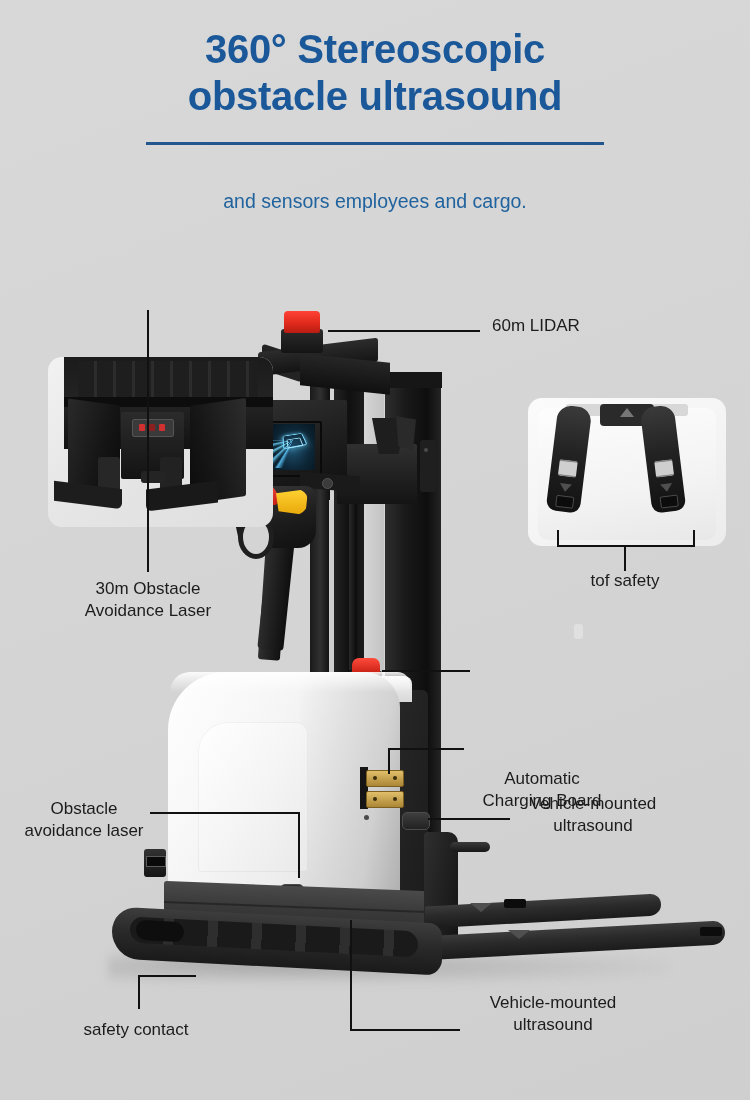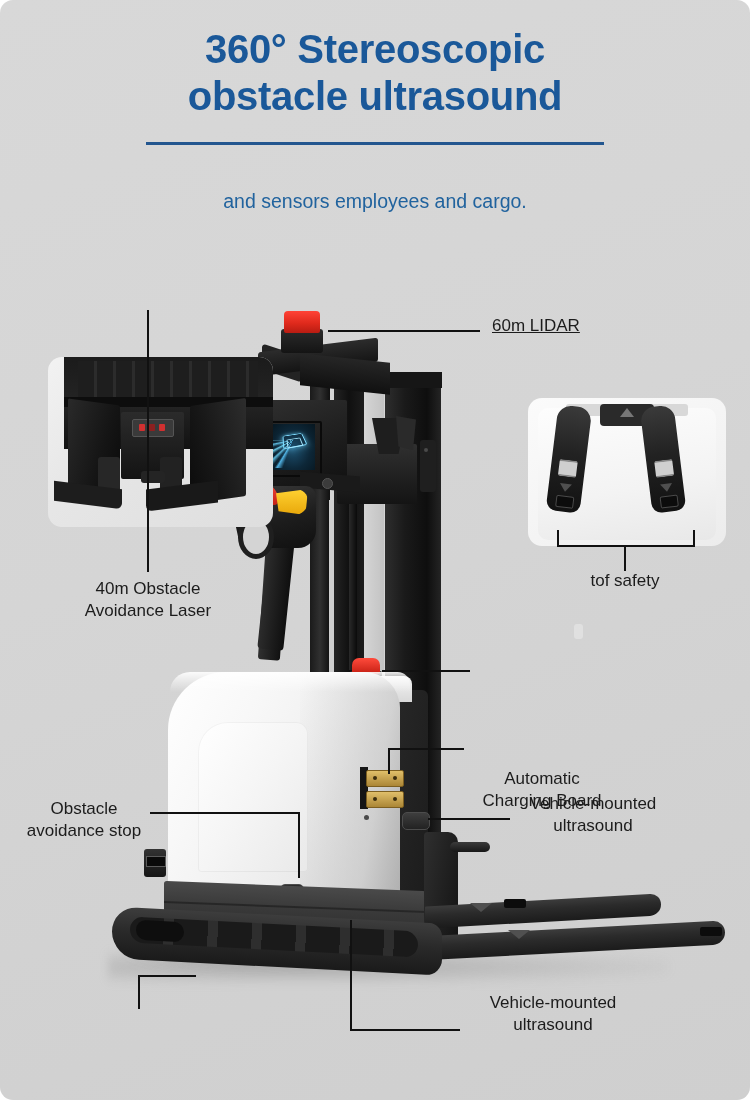--- a/index.html
+++ b/index.html
@@ -9,21 +9,20 @@
   }
   body {
     font-family: "Liberation Sans", sans-serif;
   }
   #page {
     position: relative;
     width: 750px;
     height: 1100px;
     overflow: hidden;
     background: linear-gradient(160deg, #d8d8d8 0%, #d5d5d5 45%, #d2d2d2 70%, #cfcfcf 100%);
-    border-radius: 13px;
   }
 
   
   .header {
     position: absolute;
     left: 0;
     top: 26px;
     width: 750px;
     text-align: center;
   }
@@ -661,34 +660,35 @@
   <div class="ln h" style="left:150px; top:812px; width:150px;"></div>
   <div class="ln v" style="left:298px; top:812px; height:66px;"></div>
 
   <div class="ln h" style="left:138px; top:975px; width:58px;"></div>
   <div class="ln v" style="left:138px; top:975px; height:34px;"></div>
 
   <div class="ln v" style="left:350px; top:920px; height:110px;"></div>
   <div class="ln h" style="left:350px; top:1029px; width:110px;"></div>
 
 
-  <div class="label" style="left:492px; top:315px; width:180px;text-decoration:underline;">60m LIDAR</div>
-
-  <div class="label c" style="left:50px; top:578px; width:196px;">40m Obstacle
+  <div class="label" style="left:492px; top:315px; width:180px;">60m LIDAR</div>
+
+  <div class="label c" style="left:50px; top:578px; width:196px;">30m Obstacle
 Avoidance Laser</div>
 
   <div class="label c" style="left:546px; top:570px; width:158px;">tof safety</div>
 
 
   <div class="label c" style="left:452px; top:728px; width:180px;margin-top:40px;">Automatic
 Charging Board</div>
 
   <div class="label c" style="left:498px; top:793px; width:190px;">Vehicle-mounted
 ultrasound</div>
 
   <div class="label c" style="left:8px; top:798px; width:152px;">Obstacle
-avoidance stop</div>
-
+avoidance laser</div>
+
+  <div class="label c" style="left:58px; top:1019px; width:156px;">safety contact</div>
 
   <div class="label c" style="left:458px; top:992px; width:190px;">Vehicle-mounted
 ultrasound</div>
 
 </div>
 
 </body></html>

